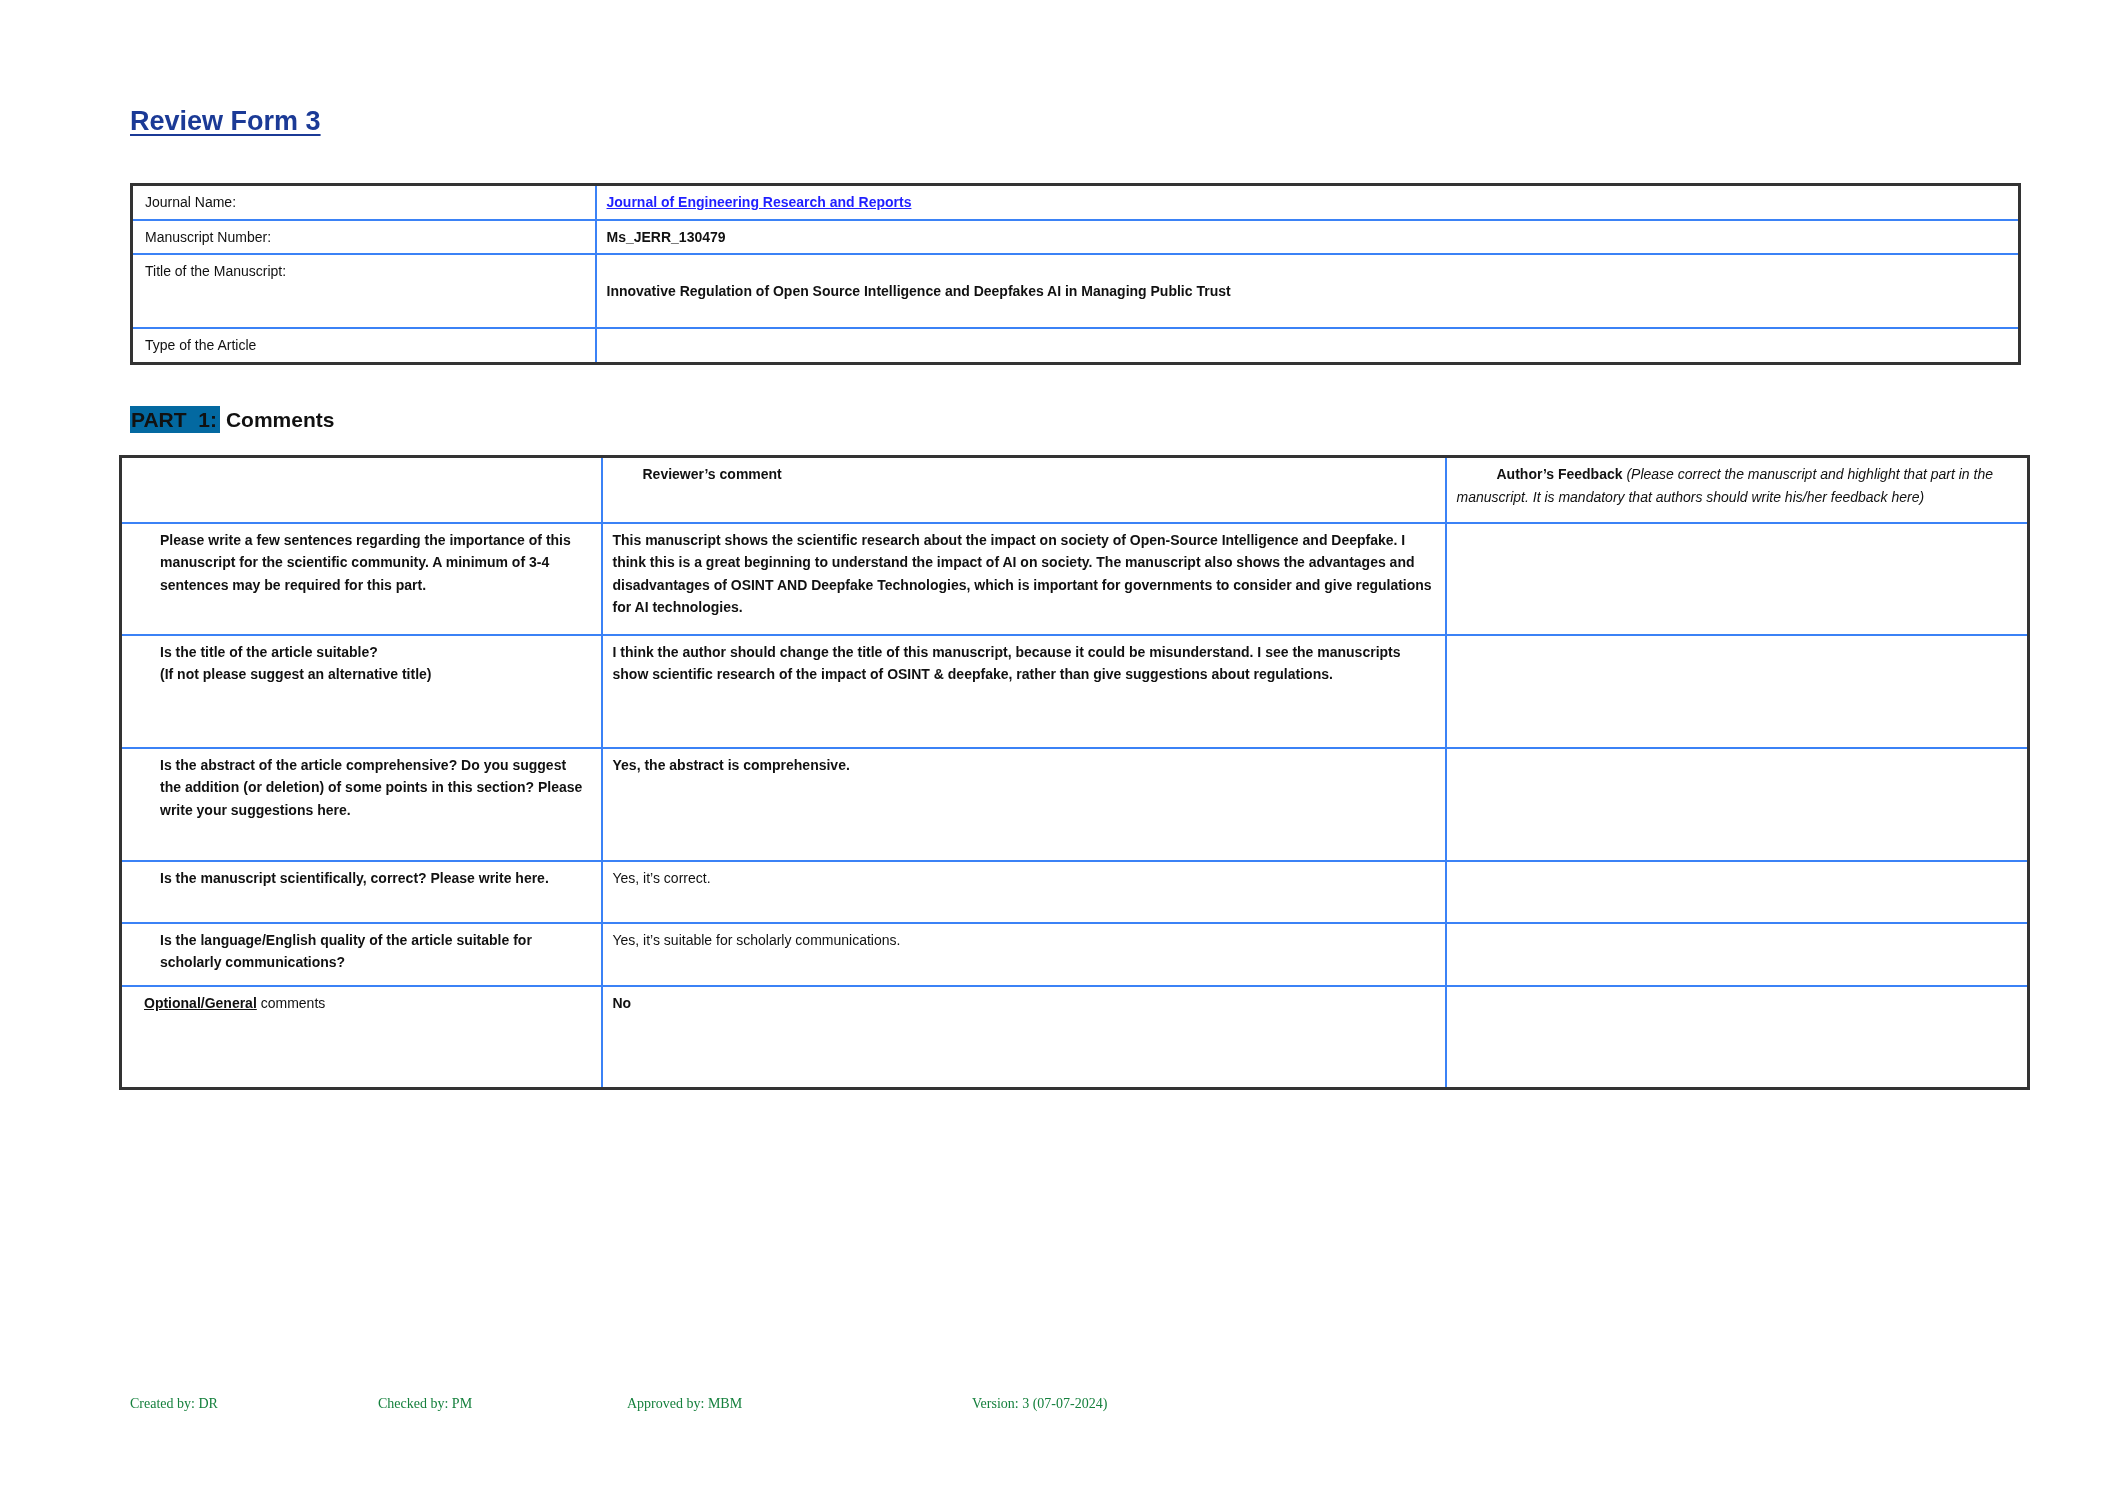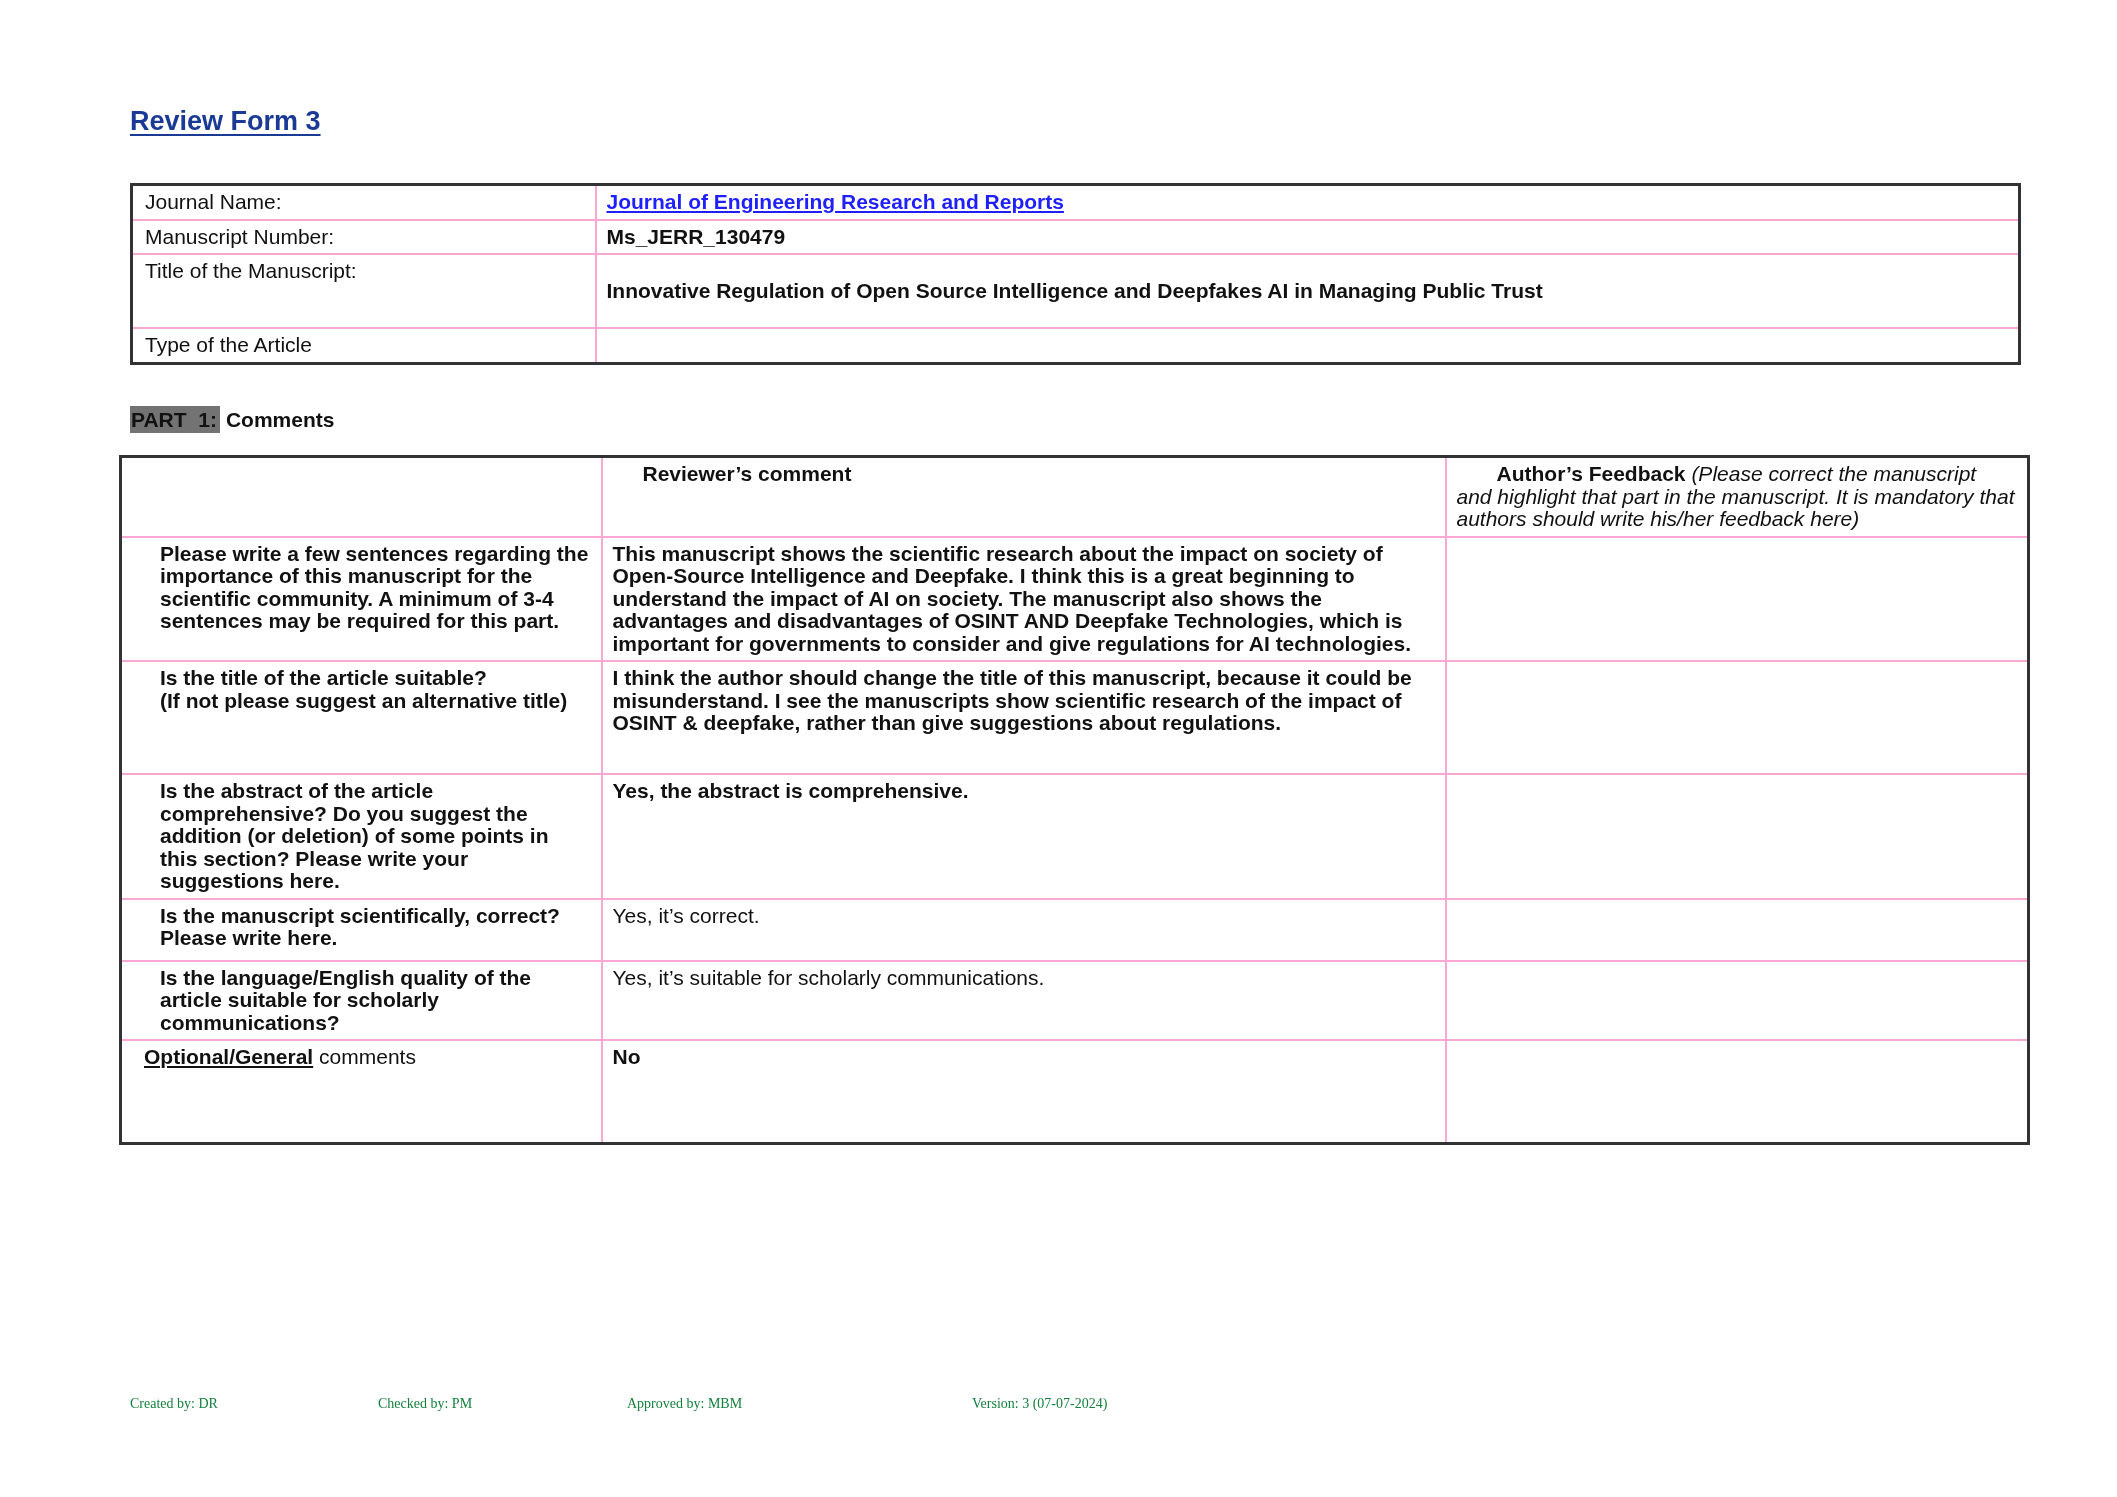--- a/index.html
+++ b/index.html
@@ -21,24 +21,24 @@
     font-weight: bold;
     color: #1b3a96;
     text-decoration: underline;
     text-decoration-thickness: 2px;
     text-underline-offset: 4px;
   }
 
   
   table { border-collapse: collapse; table-layout: fixed; }
   td {
-    border: 2px solid #f9a8d4;
+    border: 2px solid #3b82f6;
     vertical-align: top;
     padding: 5px 10px;
-    font-size: 21px;
+    font-size: 14px;
     line-height: 22.5px;
     overflow: hidden;
   }
 
   
   #info-table-wrap { position: absolute; left: 130px; top: 183px; }
   #info-table { width: 1888px; border: 3px solid #333333; }
   #info-table td.label { padding-left: 12px; }
   #info-table td.value { font-weight: bold; }
   #info-table tr.r1 { height: 31px; }
@@ -49,21 +49,21 @@
   a.doc-link { color: #1f1fff; font-weight: bold; text-decoration: underline; cursor: pointer; }
 
   
   #part1-line {
     position: absolute;
     left: 130px;
     top: 408px;
     font-size: 21px;
     font-weight: bold;
   }
-  #part1-badge { background: #737373; white-space: pre; padding: 2px 3px 2px 1px; }
+  #part1-badge { background: #0369a1; white-space: pre; padding: 2px 3px 2px 1px; }
   #part1-heading { margin-left: 6px; }
 
   
   #comments-table-wrap { position: absolute; left: 119px; top: 455px; }
   #comments-table { width: 1908px; border: 3px solid #333333; }
   #comments-table tr.hrow  { height: 66px;  }
   #comments-table tr.row1  { height: 112px; }
   #comments-table tr.row2  { height: 113px; }
   #comments-table tr.row3  { height: 113px; }
   #comments-table tr.row4  { height: 62px;  }

